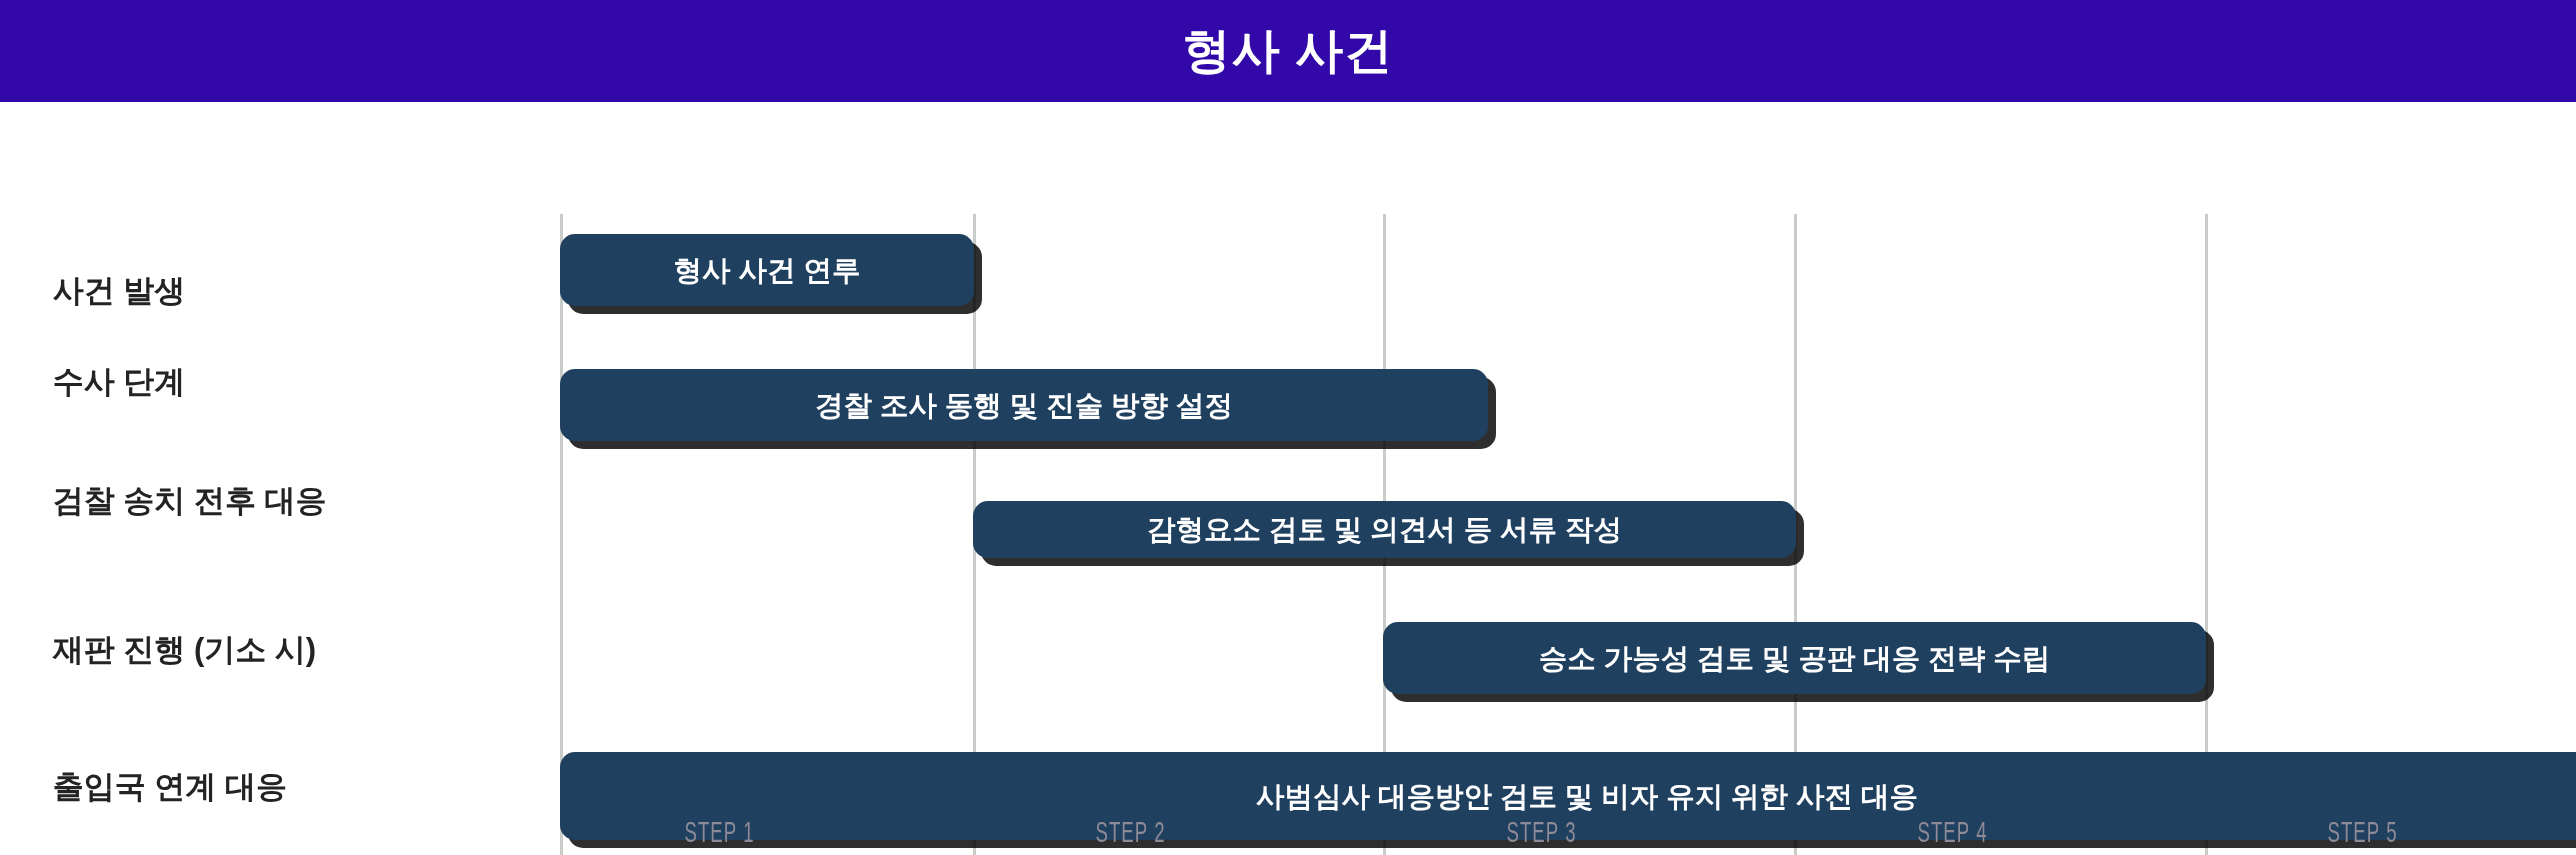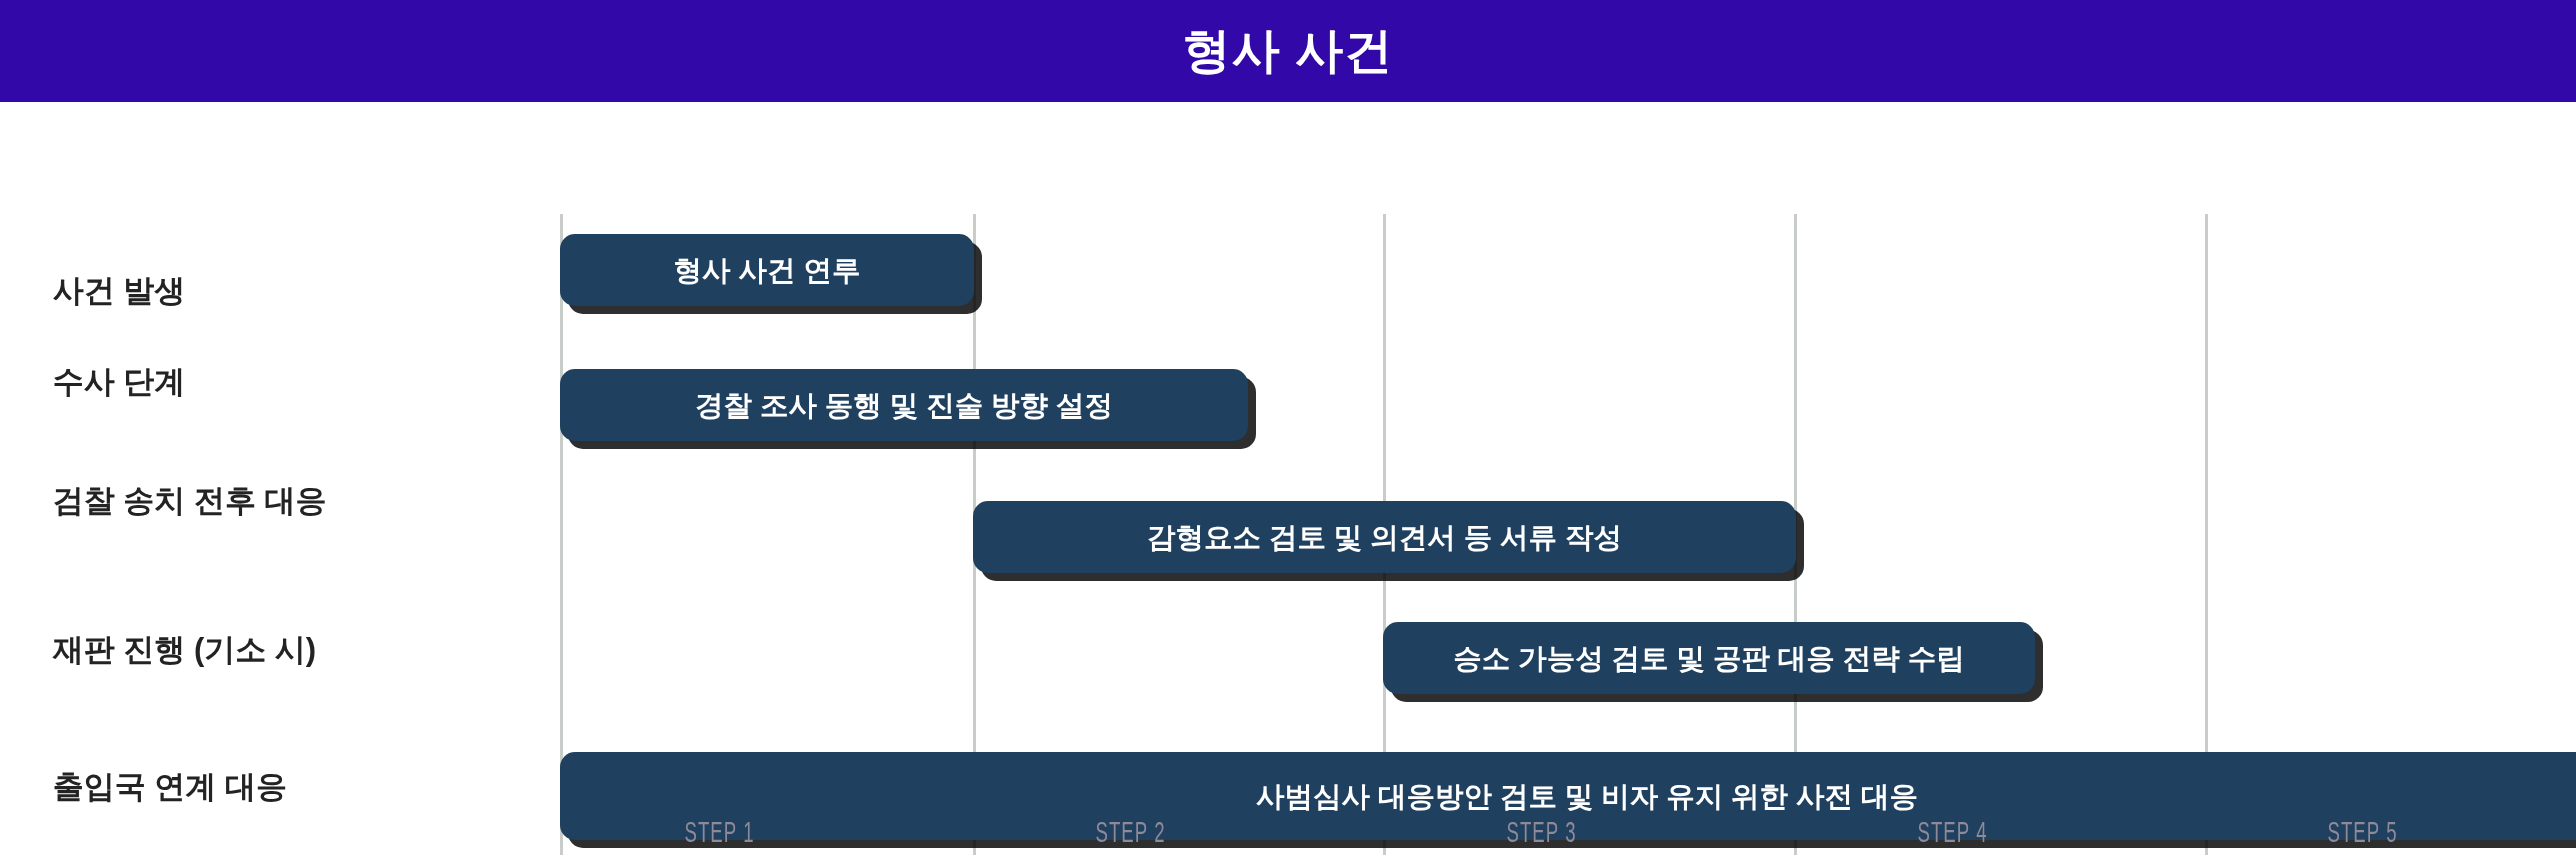--- a/index.html
+++ b/index.html
@@ -71,23 +71,23 @@
     color:#ffffff;
     font-size:28.5px;
     font-weight:bold;
     white-space:nowrap;
     line-height:1;
     text-align:center;
   }
 
   
   #bar-row-0 { left:513px;  top:132px;  width:414px;  height:72px; }
-  #bar-row-1 { left:513px;  top:267px;  width:688px; height:72px; }
-  #bar-row-2 { left:926px; top:399px;  width:823px; height:72px; }
-  #bar-row-3 { left:1336px; top:520px;  width:652px; height:72px; }
+  #bar-row-1 { left:513px;  top:267px;  width:928px; height:72px; }
+  #bar-row-2 { left:926px; top:399px;  width:823px; height:57px; }
+  #bar-row-3 { left:1336px; top:520px;  width:823px; height:72px; }
   #bar-row-4 { left:513px;  top:650px; width:2054px; height:88px; }
 
   
   #label-row-0 { top:173px; }
   #label-row-1 { top:264px; }
   #label-row-2 { top:383px; }
   #label-row-3 { top:532px; }
   #label-row-4 { top:669px; }
 
   

